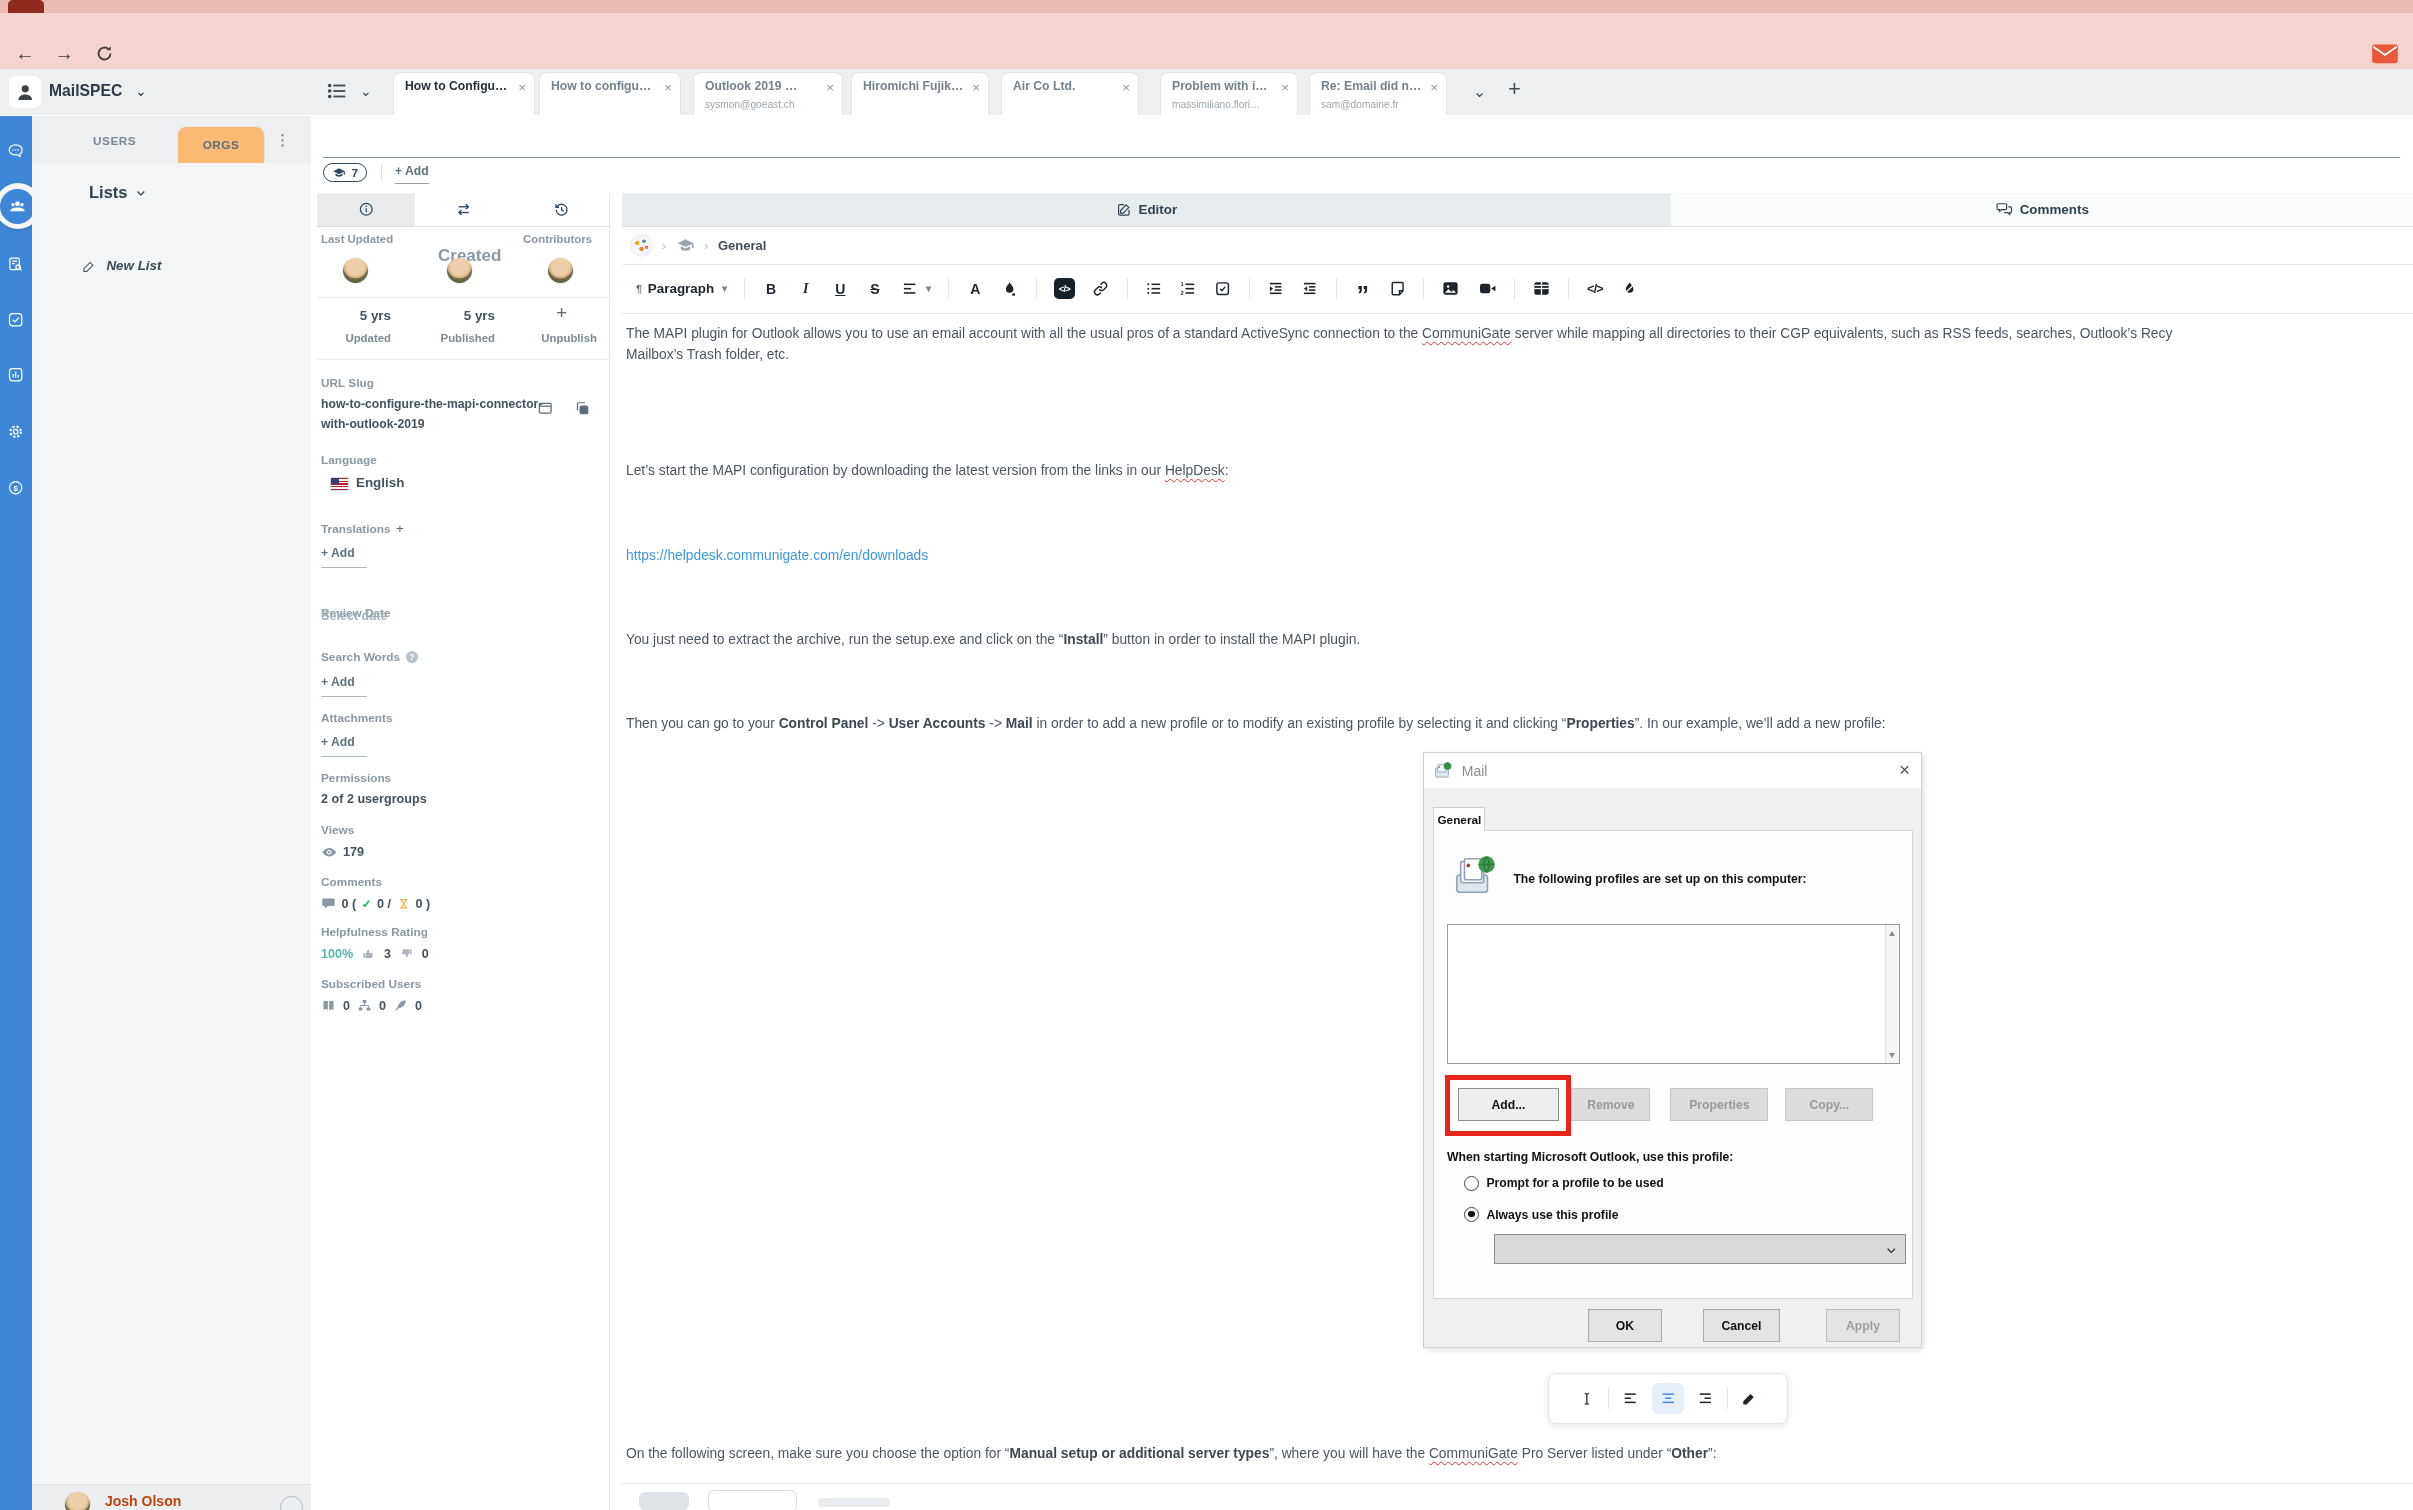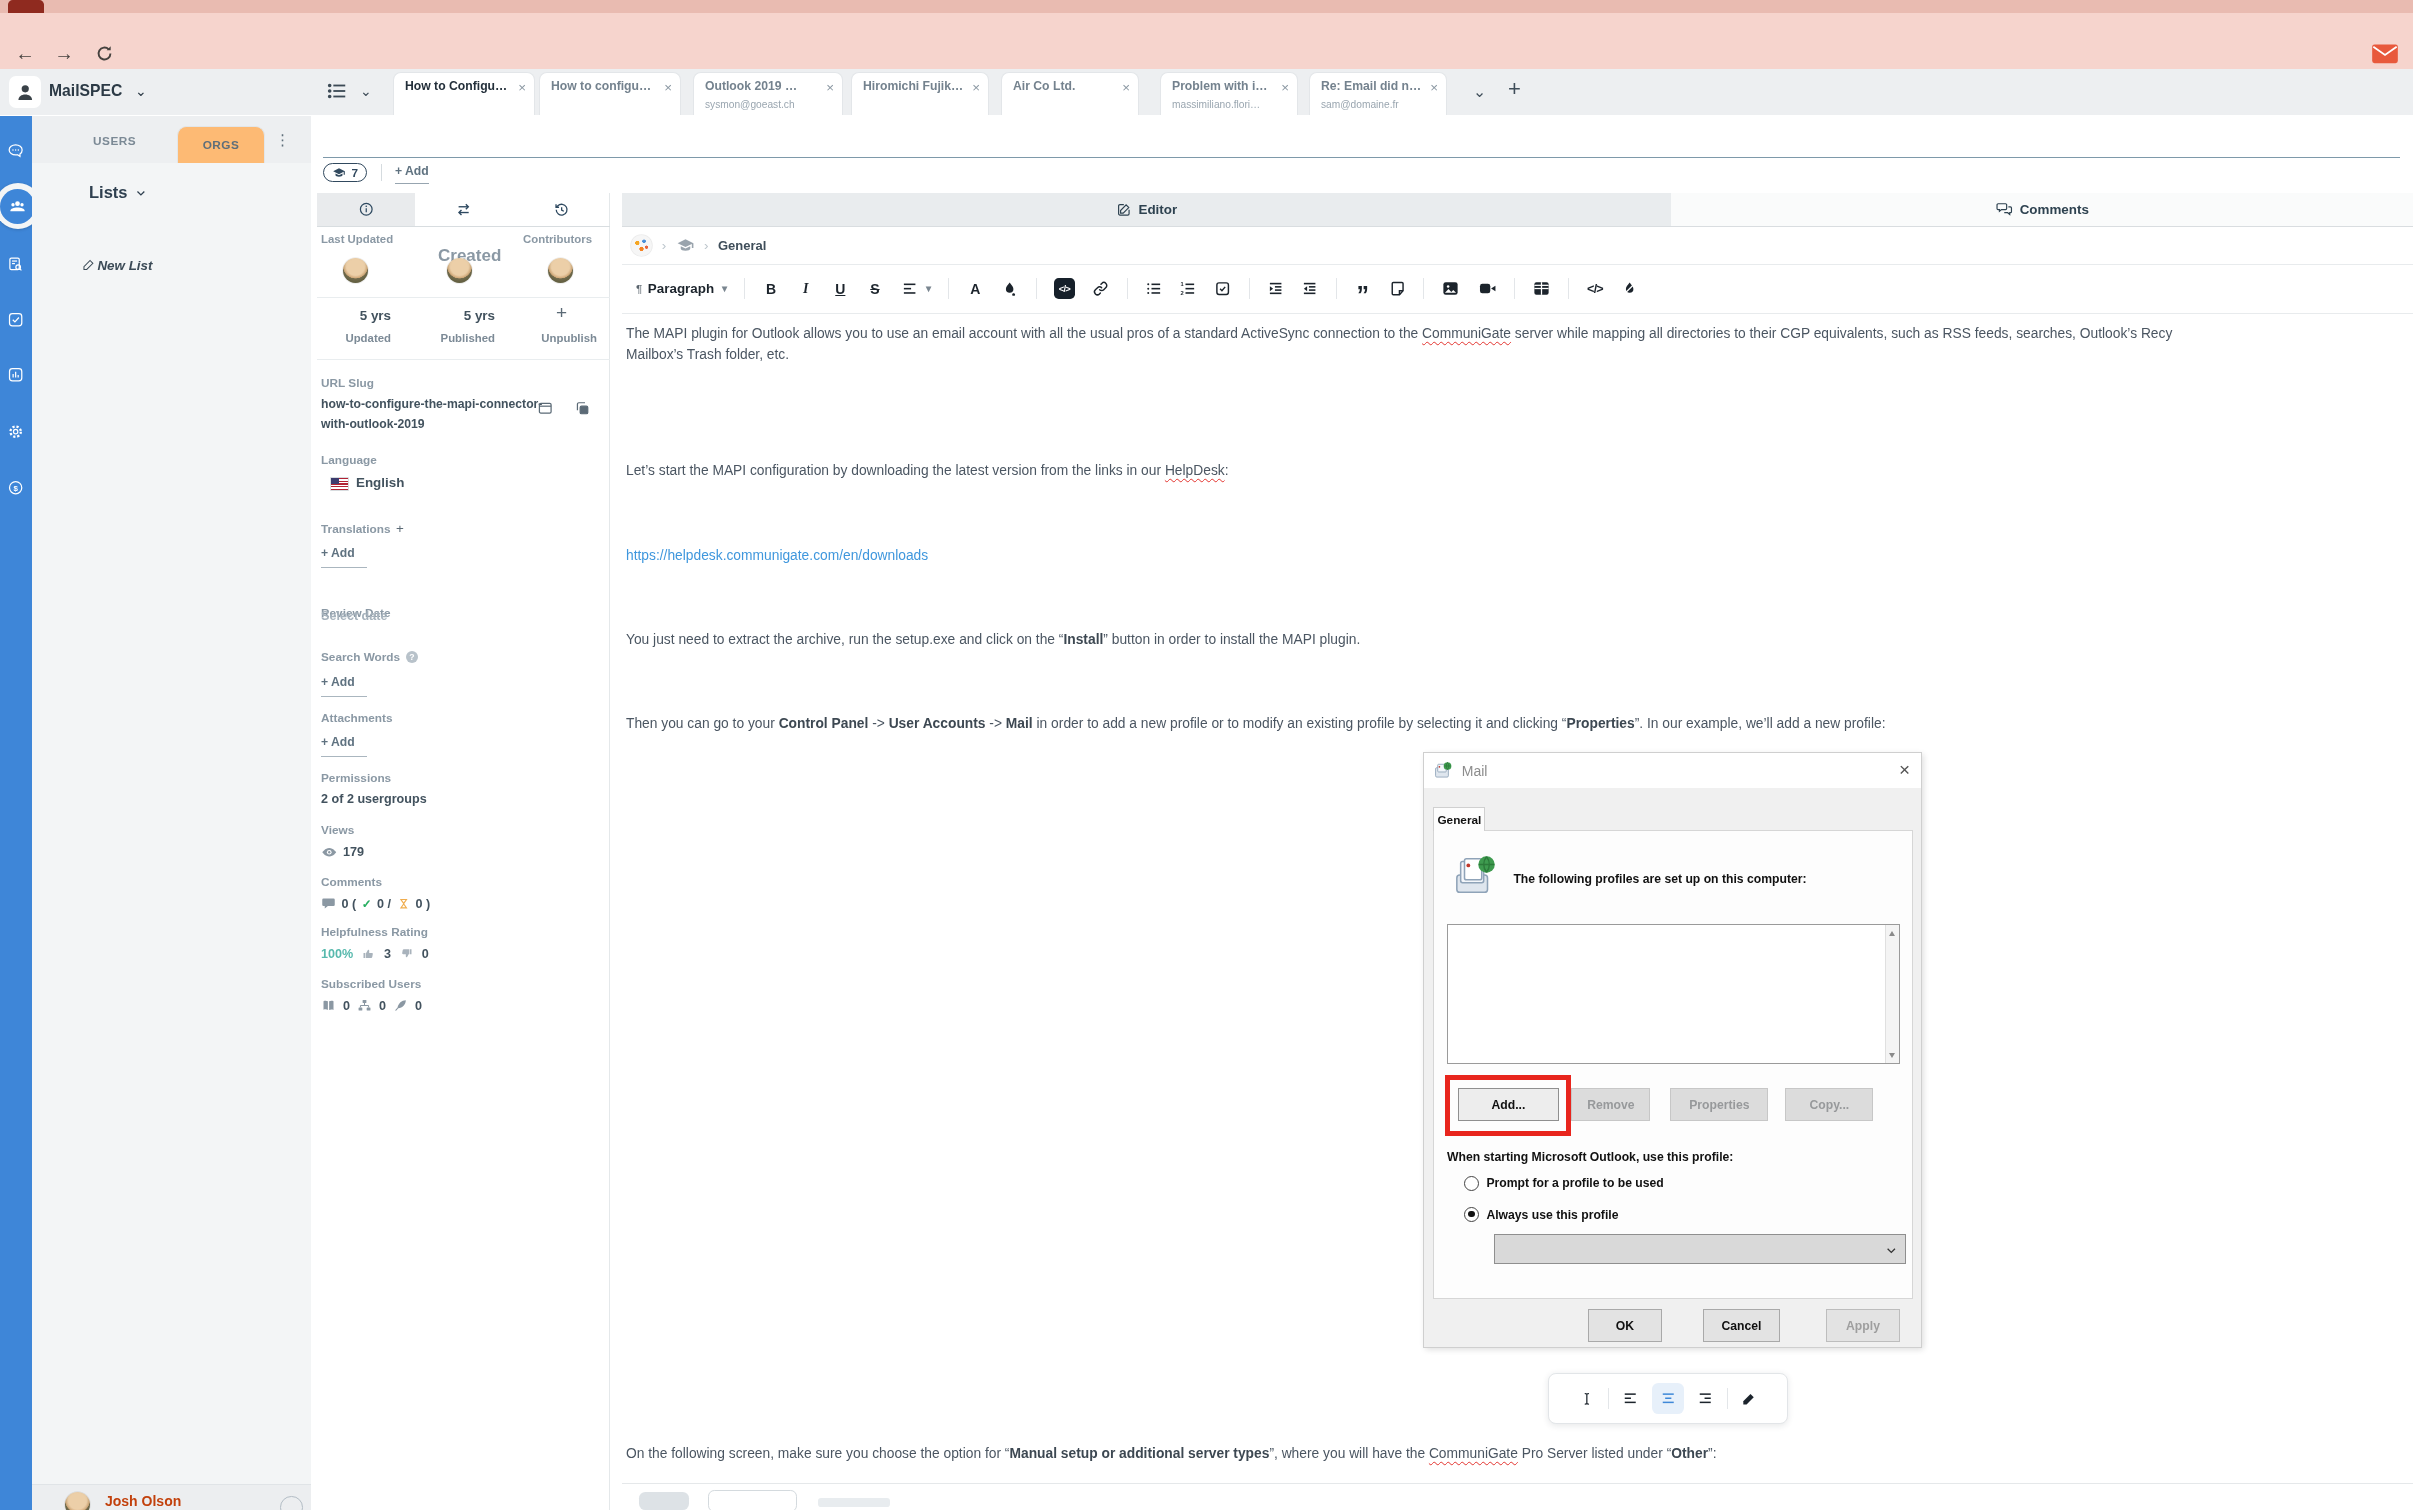--- a/index.html
+++ b/index.html
@@ -44,21 +44,21 @@
                      display:flex;align-items:center;justify-content:center}
   
   .sidebar{left:31.5px;top:116px;width:279px;height:1394px;background:#f3f5f6}
   .sidetabs{left:31.5px;top:116px;width:279px;height:47px;background:#edeff1}
   .stab-users{left:93px;top:134px;font-size:11.8px;font-weight:700;letter-spacing:0.5px;color:#7b8995}
   .stab-orgs{left:177px;top:126px;width:88px;height:37px;background:#fdba74;border:0.8px solid #e2e6e9;border-bottom:none;
              border-radius:9.4px 9.4px 0 0;display:flex;align-items:center;justify-content:center;
              font-size:11.8px;font-weight:700;letter-spacing:0.5px;color:#5e6e7a;box-sizing:border-box}
   .stab-more{left:275px;top:131px;font-size:15px;color:#5e6e7a;letter-spacing:0.8px}
   .listsrow{left:89px;top:183px;display:flex;align-items:center;gap:7.9px;font-size:16.5px;font-weight:700;color:#2f4050}
-  .newlist{left:82px;top:258px;display:flex;align-items:flex-start;gap:2px;font-size:13.4px;font-weight:700;
+  .newlist{left:82px;top:258px;display:flex;align-items:flex-end;gap:11px;font-size:13.4px;font-weight:700;
            font-style:italic;color:#3b4a56}
   .userrow{left:31.5px;top:1484px;width:279px;height:26px;background:#eceef0;border-top:0.8px solid #e0e4e7}
   .uavatar{left:65px;top:1492px;width:25px;height:25px}
   .uname{left:105px;top:1493px;font-size:14px;font-weight:700;color:#c2410c}
   .uchev{left:280px;top:1496px;width:20.5px;height:20.5px;border:1.6px solid #b3bdc5;border-radius:50%;background:#eceef0}
   .avatar{border-radius:50%;background:radial-gradient(circle at 50% 32%,#eccfa8 0 44%,#d9ad7c 58%,#7c7252 60% 100%);
           box-shadow:inset 0 -3.1px 3.9px rgba(50,60,35,.35),0 0 0 0.8px rgba(0,0,0,.08)}
   
   .title{left:323px;top:123px;font-size:23px;font-weight:700;color:#101820;white-space:nowrap}
   .caret{display:inline-block;width:1.6px;height:23.6px;background:#222;margin-left:2.4px;vertical-align:-3.9px}

